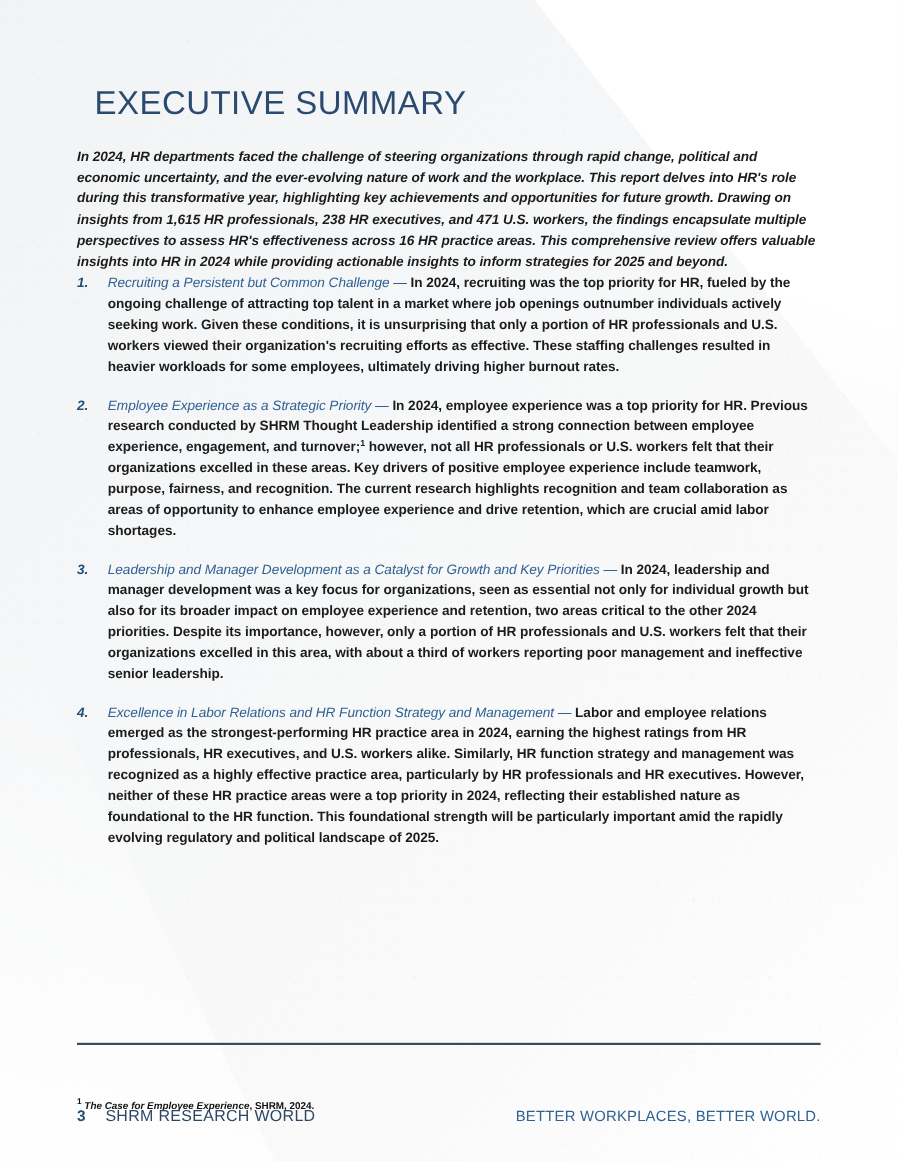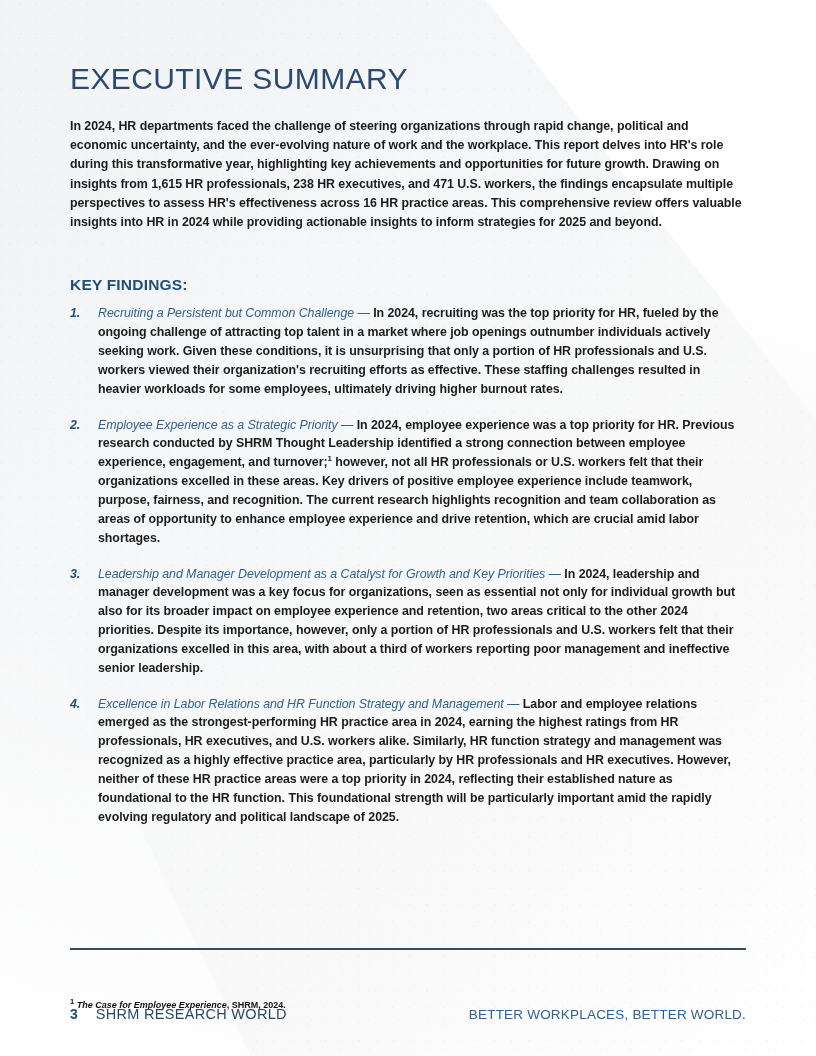--- a/index.html
+++ b/index.html
@@ -61,34 +61,35 @@
     top: 0;
     width: 676px;
     height: 1056px;
   }
 
   h1.title {
     font-size: 30px;
     font-weight: 400;
     letter-spacing: 0.4px;
     color: #2b4a6f;
-    margin: 0;
+    margin: 16px;
     padding-top: 62px;
     line-height: 1.1;
   }
 
   p.intro {
     margin: 22px 0 0 0;
     font-size: 12.4px;
     line-height: 1.55;
     color: #1c1c1c;
     font-weight: 700;
     text-align: left;
     width: 674px;
     letter-spacing: -0.05px;
+    font-style: italic;
   }
 
   h2.section-head {
     margin: 44px 0 10px 0;
     font-size: 15.5px;
     font-weight: 700;
     color: #1f4e79;
     letter-spacing: 0.2px;
   }
 
@@ -192,21 +193,20 @@
   <div class="wedge-top"></div>
   <div class="wedge-left"></div>
 </div>
 
 <div class="content">
 
   <h1 class="title">EXECUTIVE SUMMARY</h1>
 
   <p class="intro">In 2024, HR departments faced the challenge of steering organizations through rapid change, political and economic uncertainty, and the ever-evolving nature of work and the workplace. This report delves into HR's role during this transformative year, highlighting key achievements and opportunities for future growth. Drawing on insights from 1,615 HR professionals, 238 HR executives, and 471 U.S. workers, the findings encapsulate multiple perspectives to assess HR's effectiveness across 16 HR practice areas. This comprehensive review offers valuable insights into HR in 2024 while providing actionable insights to inform strategies for 2025 and beyond.</p>
 
-  <h2 class="section-head">KEY FINDINGS:</h2>
 
   <ol class="findings">
 
     <li>
       <span class="num">1.</span>
       <span class="lead">Recruiting a Persistent but Common Challenge —</span><span> In 2024, recruiting was the top priority for HR, fueled by the ongoing challenge of attracting top talent in a market where job openings outnumber individuals actively seeking work. Given these conditions, it is unsurprising that only a portion of HR professionals and U.S. workers viewed their organization's recruiting efforts as effective. These staffing challenges resulted in heavier workloads for some employees, ultimately driving higher burnout rates.</span>
     </li>
 
     <li>
       <span class="num">2.</span>

